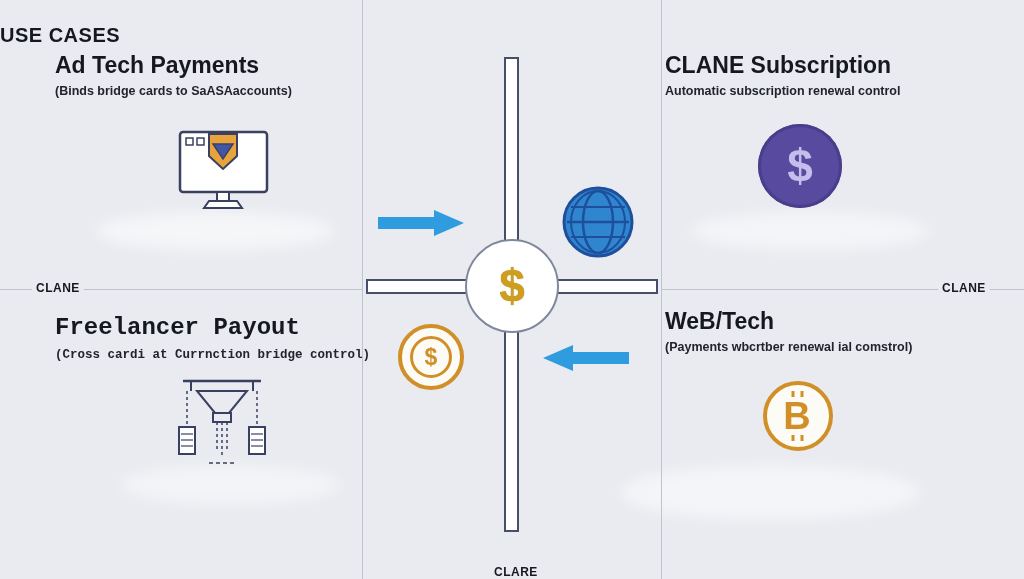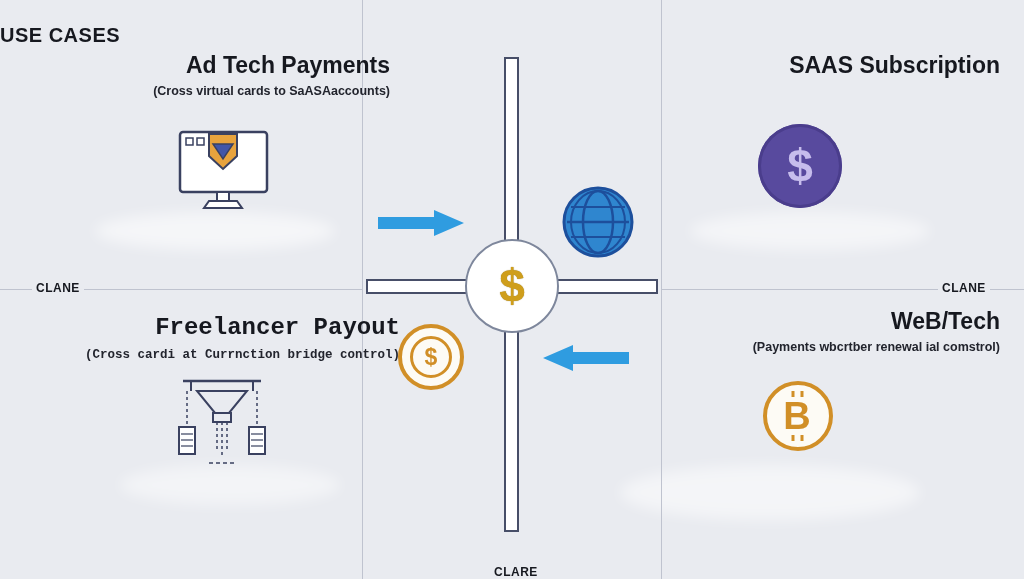--- a/index.html
+++ b/index.html
@@ -29,21 +29,21 @@
   }
   .center-circle{
     position:absolute;left:465px;top:239px;width:94px;height:94px;
     background:#ffffff;border:2px solid #7e879c;border-radius:50%;
     box-sizing:border-box;display:flex;align-items:center;justify-content:center;
   }
   .center-circle .sym{
     font-size:46px;font-weight:800;color:var(--gold,#cf9e1b);
     text-shadow:0 0 1px #8a6a10;line-height:1;
   }
-  .quad{position:absolute;text-align:right;}
+  .quad{position:absolute;text-align:left;}
   .q-title{font-size:23px;font-weight:800;line-height:1.15;}
   .q-sub{font-size:12.5px;font-weight:700;margin-top:6px;color:#22242d;}
   .coin-purple{
     position:absolute;left:758px;top:124px;width:84px;height:84px;border-radius:50%;
     background:var(--purple,#584a9e);display:flex;align-items:center;justify-content:center;
     box-shadow:inset 0 0 0 3px #4a3d8c;
   }
   .coin-purple .sym{font-size:46px;font-weight:800;color:var(--purple-text,#c6bdec);line-height:1;}
   .coin-orange{
     position:absolute;left:398px;top:324px;width:66px;height:66px;border-radius:50%;
@@ -103,34 +103,35 @@
   </svg>
 
   <div class="coin-orange">
     <div class="inner">
       <span class="sym">$</span>
     </div>
   </div>
 
   <div class="quad" style="left:55px;top:52px;width:335px;">
     <div class="q-title">Ad Tech Payments</div>
-    <div class="q-sub">(Cross virtual cards to SaASAaccounts)</div>
+    <div class="q-sub">(Binds bridge cards to SaASAaccounts)</div>
   </div>
   <svg class="abs" style="left:176px;top:128px;" width="95" height="88" viewBox="0 0 95 88">
     <rect x="4" y="4" width="87" height="60" rx="3" fill="#ffffff" stroke="#3a4160" stroke-width="2.5"></rect>
     <rect x="10" y="10" width="7" height="7" fill="none" stroke="#3a4160" stroke-width="1.5"></rect>
     <rect x="21" y="10" width="7" height="7" fill="none" stroke="#3a4160" stroke-width="1.5"></rect>
     <path d="M33 6 h28 v22 l-14 13 l-14 -13 z" fill="#e8a33d" stroke="#3a4160" stroke-width="2"></path>
     <path d="M37 16 h20 l-10 15 z" fill="#4256a8" stroke="#3a4160" stroke-width="1.5"></path>
     <rect x="41" y="64" width="12" height="9" fill="#ffffff" stroke="#3a4160" stroke-width="2"></rect>
     <path d="M28 80 h38 l-5 -7 h-28 z" fill="#ffffff" stroke="#3a4160" stroke-width="2"></path>
   </svg>
 
   <div class="quad" style="left:665px;top:52px;width:335px;">
-    <div class="q-title">SAAS Subscription</div>
+    <div class="q-title">CLANE Subscription</div>
+    <div class="q-sub">Automatic subscription renewal control</div>
   </div>
   <div class="coin-purple">
     <span class="sym">$</span>
   </div>
 
   <div class="quad" style="left:55px;top:314px;width:345px;font-family:Liberation Mono, monospace;">
     <div class="q-title" style="font-size:24px;">Freelancer Payout</div>
     <div class="q-sub">(Cross cardi at Currnction bridge control)</div>
   </div>
   <svg class="abs" style="left:167px;top:375px;" width="110" height="95" viewBox="0 0 110 95">

